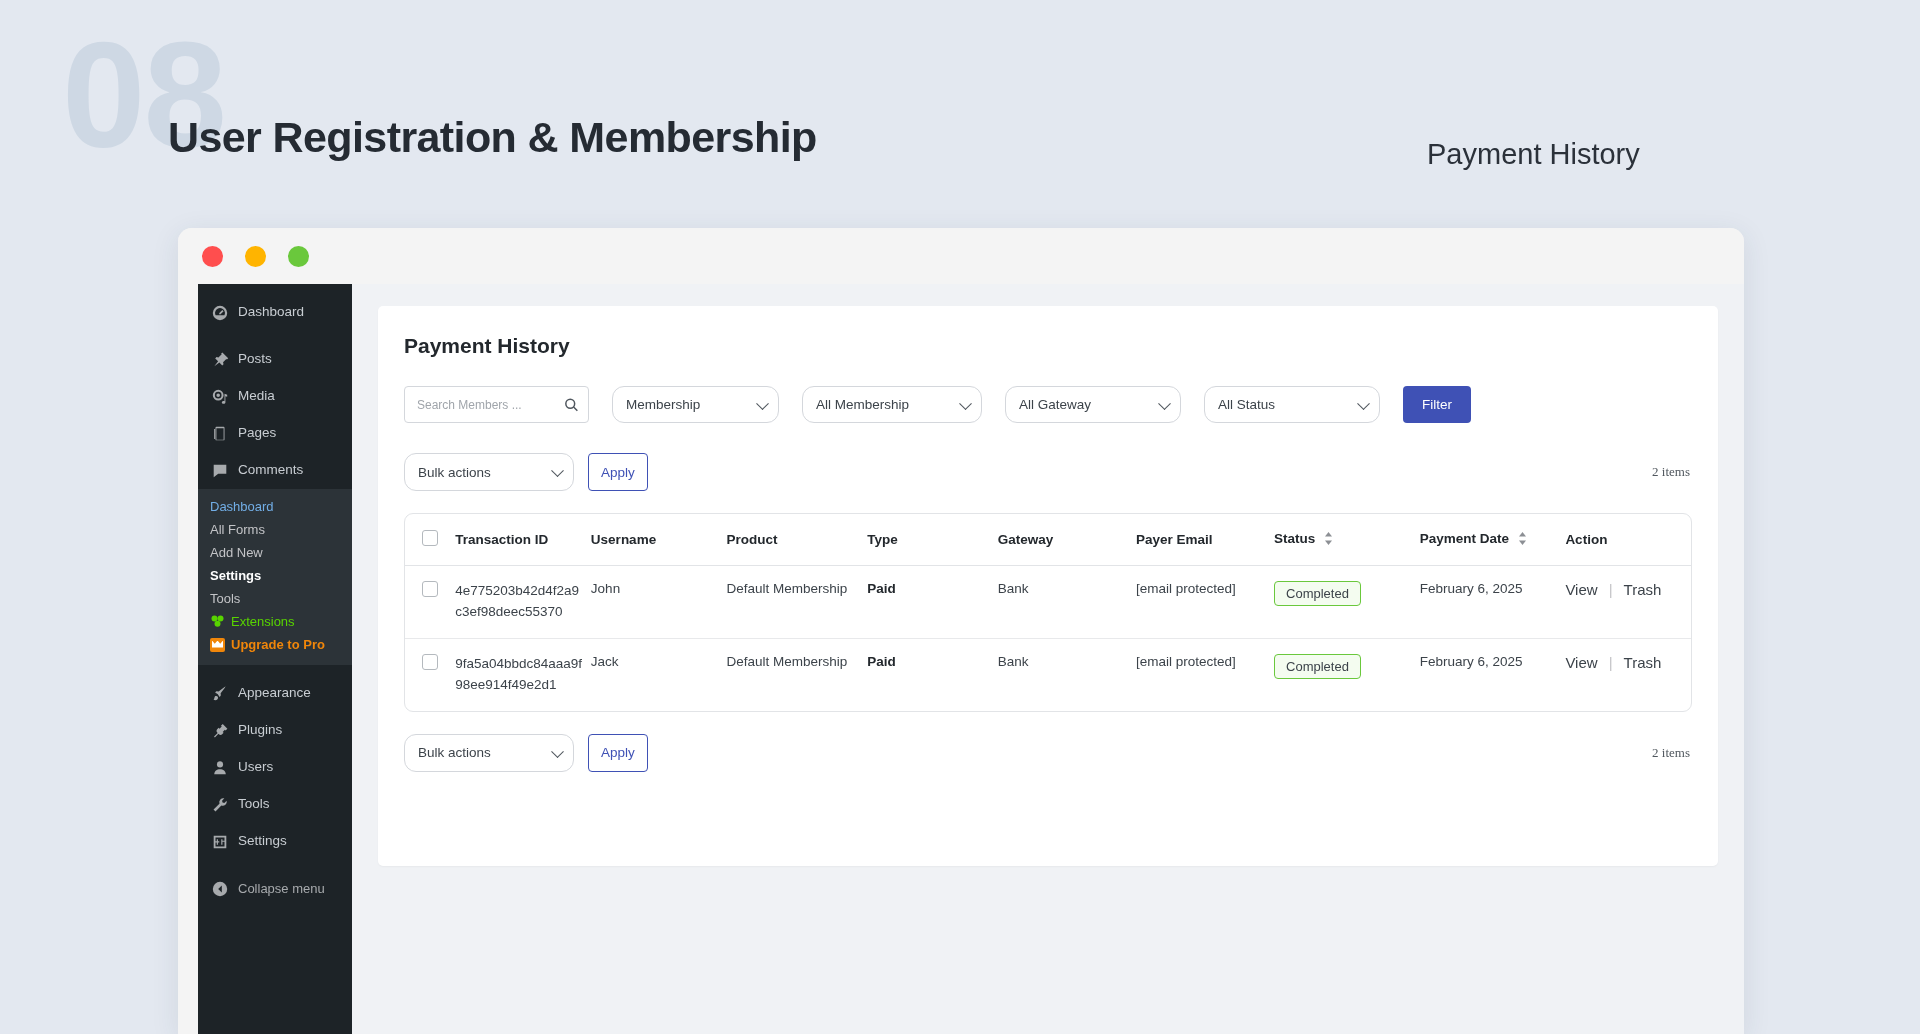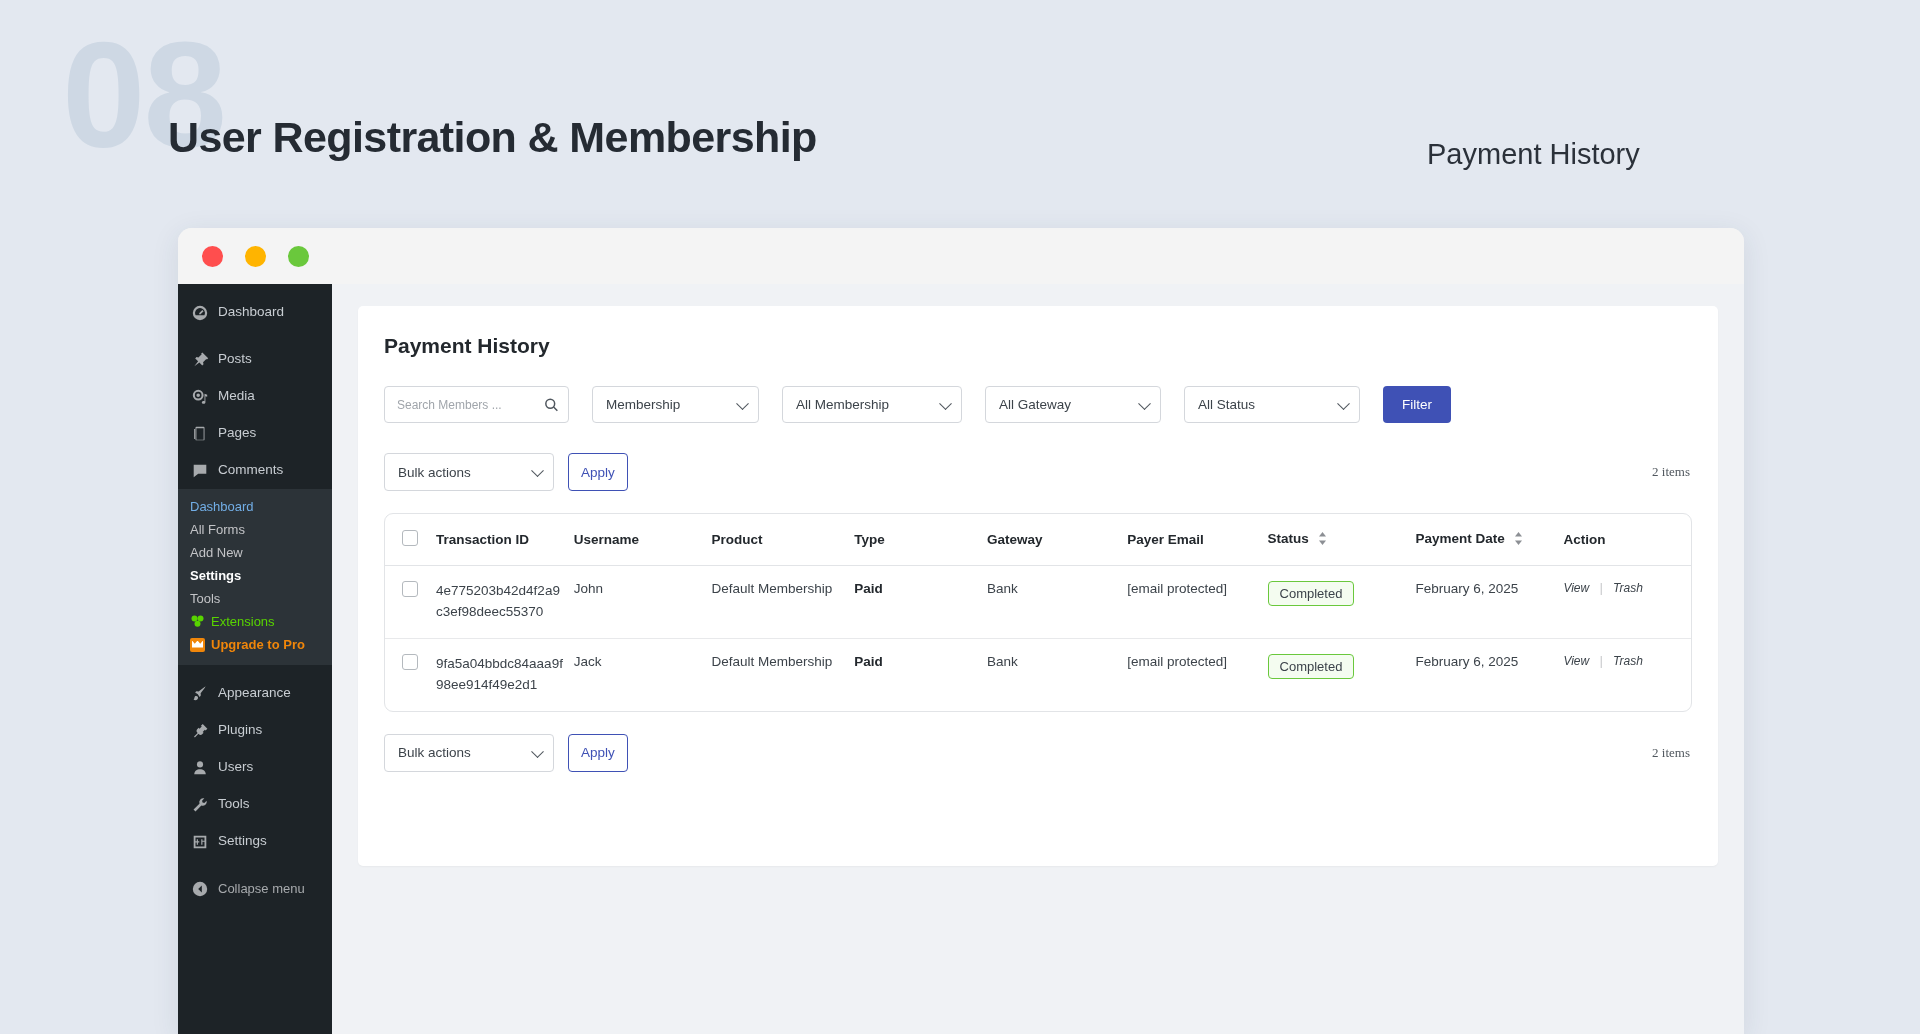--- a/index.html
+++ b/index.html
@@ -37,21 +37,21 @@
     overflow: hidden;
     box-shadow: 0 6px 28px rgba(40,55,80,0.10);
   }
   .titlebar { height: 56px; background: #f4f4f4; position: relative; }
   .dots { position: absolute; left: 24px; top: 18px; display: flex; gap: 22px; }
   .dot { width: 21px; height: 21px; border-radius: 50%; }
   .dot.red { background: #ff4e4e; }
   .dot.amber { background: #ffb400; }
   .dot.green { background: #6ac83c; }
 
-  .wp-body { display: flex; height: 750px; }
+  .wp-body { display: flex; height: 750px; margin-left: 20px; }
 
   
   .adminmenu {
     width: 154px; background: #1d2327; flex: 0 0 154px;
     padding-top: 0; position: relative;
   }
   .menu-item {
     display: flex; align-items: center; gap: 9px;
     padding: 9px 0 9px 12px;
     color: #c8cdd2; font-size: 13.5px; line-height: 1.35;
@@ -113,21 +113,21 @@
     padding: 0 32px 0 12px; font-size: 12px; color: #3c434a;
     font-family: "Liberation Sans", sans-serif; background: #fff;
   }
   .search-input::placeholder { color: #a0a5ab; }
   .search-ico {
     position: absolute; right: 10px; top: 50%; transform: translateY(-50%);
     width: 15px; height: 15px; color: #50575e; pointer-events: none;
   }
   .search-ico svg { width: 15px; height: 15px; stroke: currentColor; fill: none; stroke-width: 1.8; }
   .sel {
-    position: relative; height: 37px; border: 1px solid #d4d7dc; border-radius: 4px;
+    position: relative; height: 37px; border: 1px solid #d4d7dc; border-radius: 12px;
     background: #fff; display: flex; align-items: center;
     padding: 0 30px 0 13px; font-size: 13.5px; color: #3c434a;
   }
   .sel.w-membership { width: 167px; }
   .sel.w-allmembership { width: 180px; }
   .sel.w-gateway { width: 176px; }
   .sel.w-status { width: 176px; }
   .chev {
     position: absolute; right: 11px; top: 50%; margin-top: -3px;
     width: 9px; height: 9px; border-right: 1.7px solid #50575e; border-bottom: 1.7px solid #50575e;
@@ -181,21 +181,21 @@
   .col-date { width: 116px; }
   .col-action { width: 100px; }
   .txid { word-break: break-all; line-height: 1.55; }
   .bold { font-weight: 700; color: #23282d; }
   .sort-ico { display: inline-block; margin-left: 5px; vertical-align: middle; }
   .sort-ico svg { width: 9px; height: 13px; fill: #8c8f94; }
   .badge {
     display: inline-block; border: 1px solid #6ac83c; color: #3c434a;
     background: #f4fcf0; border-radius: 4px; padding: 4px 11px; font-size: 13px;
   }
-  .actions { white-space: nowrap; font-size: 12px; color: #3c434a; font-style: italic; }
+  .actions { white-space: nowrap; font-size: 15px; color: #3c434a; }
   .actions a { color: #3c434a; text-decoration: none; }
   .actions .divider { color: #c3c4c7; margin: 0 7px; }
   .date-cell { color: #3c434a; }
 </style>
 </head>
 <body>
 
 <div class="slide-header">
   <div class="big-number">08</div>
   <div class="slide-title">User Registration &amp; Membership</div>

